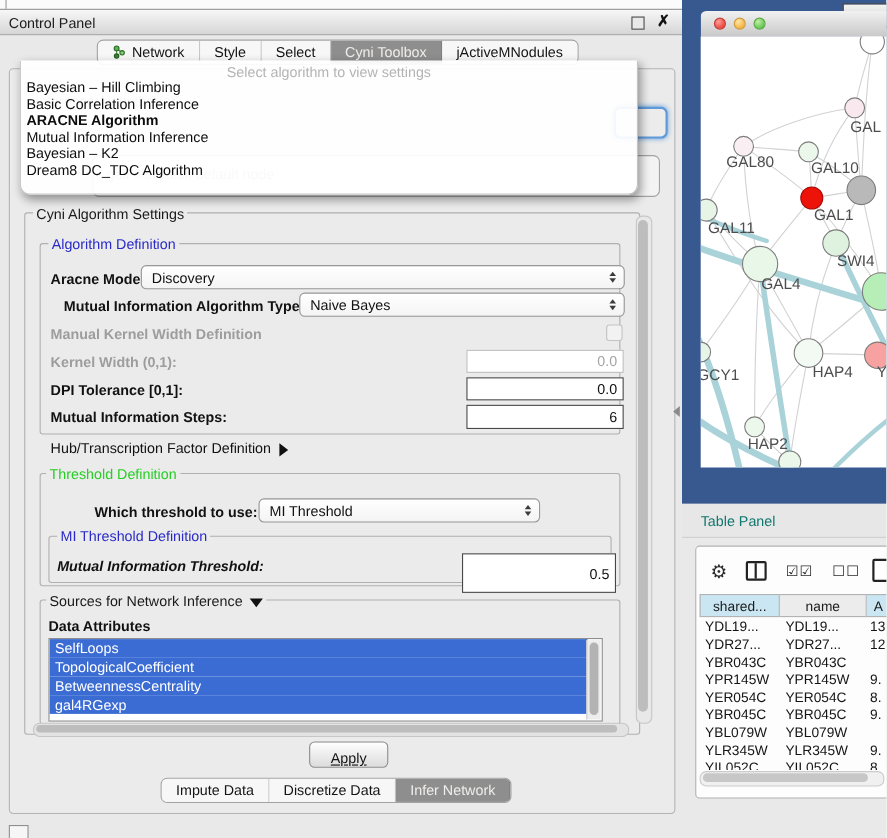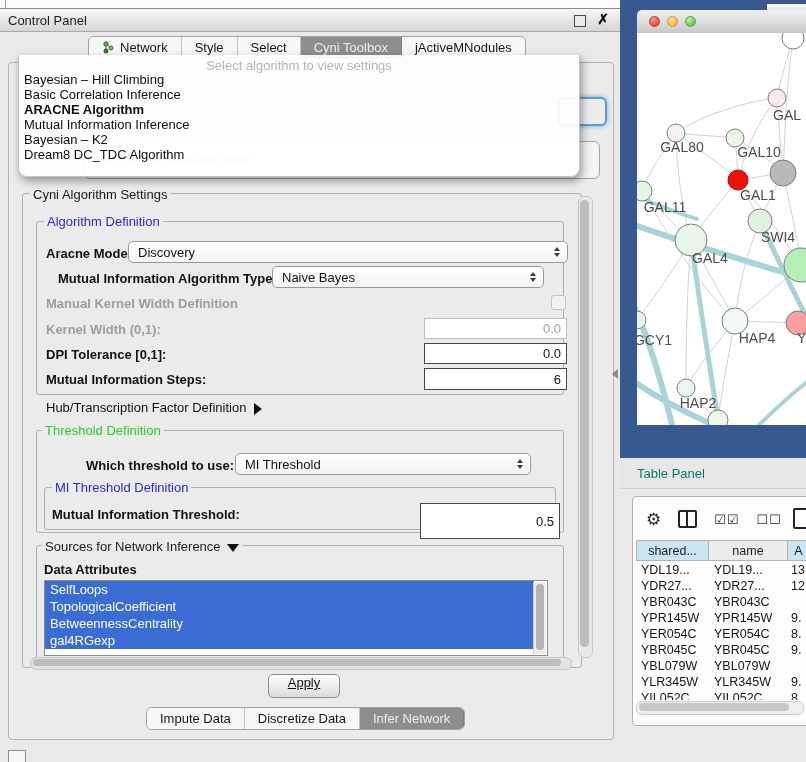--- a/index.html
+++ b/index.html
@@ -42,21 +42,21 @@
   .arrow-right{display:inline-block;width:0;height:0;border-top:6px solid transparent;border-bottom:6px solid transparent;border-left:8px solid #111;vertical-align:middle;margin-left:8px;}
   .arrow-down{display:inline-block;width:0;height:0;border-left:6px solid transparent;border-right:6px solid transparent;border-top:8px solid #111;vertical-align:middle;margin-left:6px;}
   .attr-list{position:absolute;background:#fff;border:1px solid #8d8d8d;overflow:hidden;}
   .attr-item{height:17px;line-height:17px;background:#3b6cd4;color:#fff;font-size:13px;padding-left:5px;margin-right:13px;}
   .list-vsb{position:absolute;right:1px;top:1px;bottom:1px;width:12px;background:#ededed;border-left:1px solid #c9c9c9;}
   .list-vsb .thumb{position:absolute;left:1.5px;top:2px;width:8px;height:66px;background:#b3b3b3;border-radius:4px;}
   .hscroll{position:absolute;background:#e3e3e3;border:1px solid #c6c6c6;border-radius:6px;}
   .hscroll .thumb{position:absolute;top:1px;left:2px;height:7px;background:#bdbdbd;border-radius:4px;}
   .vscroll{position:absolute;background:#e8e8e8;border:1px solid #c6c6c6;border-radius:6px;}
   .vscroll .thumb{position:absolute;left:1px;top:3px;width:9px;background:#bdbdbd;border-radius:5px;}
-  .apply-btn{position:absolute;left:268px;top:674px;width:70px;height:22px;background:linear-gradient(#fefefe,#dcdcdc);border:1px solid #8d8d8d;border-radius:5px;font-size:13px;color:#111;display:flex;align-items:flex-start;justify-content:center;text-decoration:underline;}
+  .apply-btn{position:absolute;left:281px;top:674px;width:70px;height:22px;background:linear-gradient(#fefefe,#dcdcdc);border:1px solid #8d8d8d;border-radius:5px;font-size:13px;color:#111;display:flex;align-items:flex-end;justify-content:center;text-decoration:underline;}
   
   .ghost-text{position:absolute;font-size:13px;color:#8f8f8f;white-space:nowrap;}
   .ghost-combo{position:absolute;border:1.5px solid #a3a3a3;border-radius:6px;background:#f3f3f3;}
   .ghost-focus{position:absolute;border:2px solid #5f9ad9;border-radius:6px;background:#ececec;box-shadow:0 0 5px rgba(95,154,217,.85);}
   .dropdown{position:absolute;left:18px;top:55px;width:560px;height:121px;background:rgba(255,255,255,0.93);border:1px solid #c4c4c4;border-top:none;border-radius:0 0 9px 9px;box-shadow:2px 4px 9px rgba(0,0,0,0.38);}
   .dd-placeholder{text-align:center;font-size:13px;color:#b4b4b4;padding-top:3px;height:14px;}
   .dd-item{font-size:13px;color:#0d0d0d;padding-left:5px;height:15px;line-height:15px;white-space:nowrap;}
   .dd-item.bold{font-weight:bold;}
   
   .rightbg{left:620px;top:0;width:186px;height:458px;background:#37598f;}
@@ -146,21 +146,21 @@
   <span class="lbl" style="left:46px;top:246px;">Aracne Mode:</span>
   <div class="combo" style="left:128px;top:241px;width:440px;height:22px;">
     <span>Discovery</span>
     <span class="spinner">
         <i class="up"></i>
         <i class="dn"></i>
       </span>
   </div>
 
   <span class="lbl" style="left:58px;top:271px;">Mutual Information Algorithm Type:</span>
-  <div class="combo" style="left:272px;top:266px;width:272px;height:22px;">
+  <div class="combo" style="left:272px;top:266px;width:296px;height:22px;">
     <span>Naive Bayes</span>
     <span class="spinner">
         <i class="up"></i>
         <i class="dn"></i>
       </span>
   </div>
 
   <span class="lbl dis" style="left:46px;top:296px;">Manual Kernel Width Definition</span>
   <span class="checkbox" style="left:551px;top:295px;"></span>
 
@@ -180,31 +180,31 @@
     </div>
 
   <span class="lbl plain" style="left:46px;top:400px;font-size:13px;">
     <span>Hub/Transcription Factor Definition</span><span class="arrow-right"></span>
   </span>
 
   <div class="abs groupbox" style="left:36px;top:430px;width:526px;height:101px;"></div>
   <span class="grouplabel green" style="left:42px;top:423px;">Threshold Definition</span>
 
   <span class="lbl" style="left:86px;top:458px;">Which threshold to use:</span>
-  <div class="combo" style="left:235px;top:453px;width:296px;height:22px;">
+  <div class="combo" style="left:235px;top:453px;width:256px;height:22px;">
     <span>MI Threshold</span>
     <span class="spinner">
         <i class="up"></i>
         <i class="dn"></i>
       </span>
   </div>
 
   <div class="abs groupbox" style="left:44px;top:487px;width:510px;height:41px;"></div>
   <span class="grouplabel blue" style="left:52px;top:480px;">MI Threshold Definition</span>
-  <span class="lbl" style="left:52px;top:507px;">Mutual Information Threshold:</span>
+  <span class="lbl" style="left:52px;top:507px;font-style:italic;">Mutual Information Threshold:</span>
   <div class="field" style="left:420px;top:503px;width:140px;height:36px;">
       <span>0.5</span>
     </div>
 
   <div class="abs groupbox" style="left:36px;top:545px;width:526px;height:112px;"></div>
   <span class="grouplabel" style="left:42px;top:539px;">
     <span>Sources for Network Inference</span><span class="arrow-down"></span>
   </span>
   <span class="lbl" style="left:44px;top:562px;">Data Attributes</span>
 

